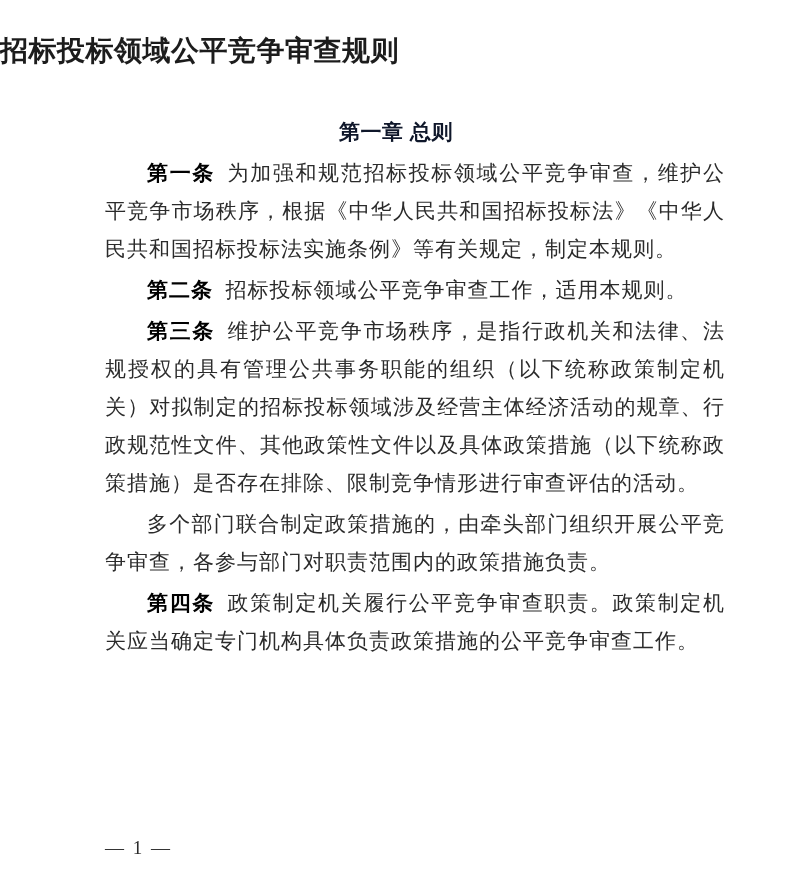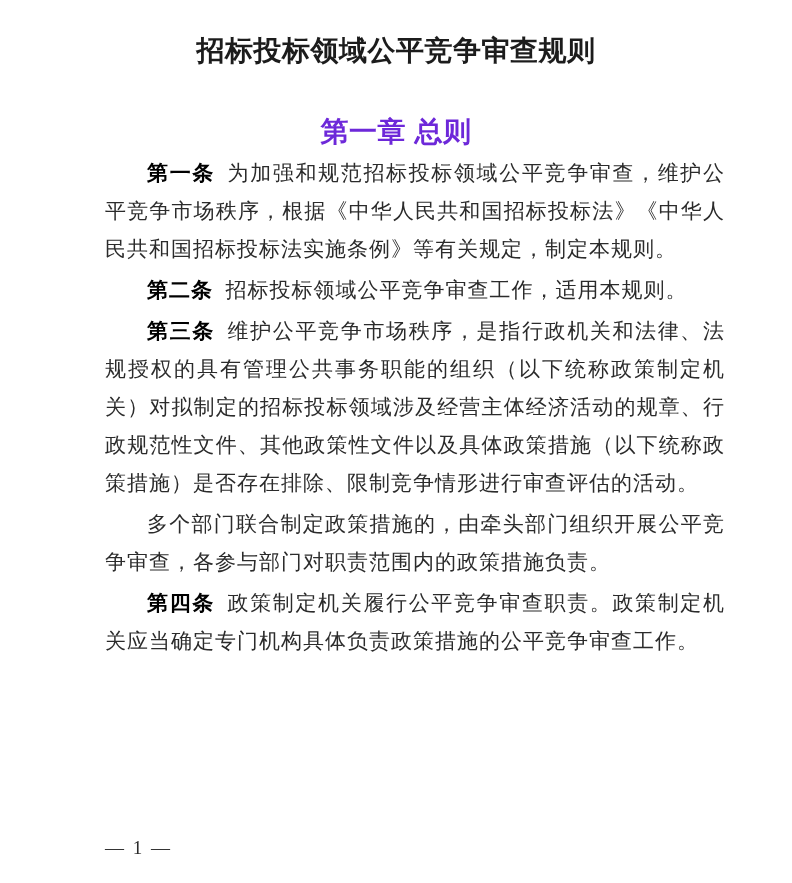--- a/index.html
+++ b/index.html
@@ -16,34 +16,33 @@
     overflow: hidden;
     font-family: "Liberation Serif", serif;
     color: #2b2b2b;
   }
   
   .doc-title {
     margin: 33px 0 0 0;
     font-size: 28px;
     line-height: 36px;
     font-weight: 700;
-    text-align: center;
     letter-spacing: 0.5px;
     color: #1c1c1c;
     font-family: "Liberation Serif", serif;
   }
   
   .chapter-heading {
     margin: 48px 0 0 0;
-    font-size: 28px;
+    font-size: 21px;
     line-height: 30px;
     font-weight: 700;
     text-align: center;
     letter-spacing: 0.5px;
-    color: #6d28d9;
+    color: #0f172a;
     font-family: "Liberation Sans", sans-serif;
   }
   
   .doc-body {
     margin: 7px 67px 0 105px;
     width: 620px;
   }
   .doc-body p {
     margin: 0 0 3px 0;
     font-size: 21px;

